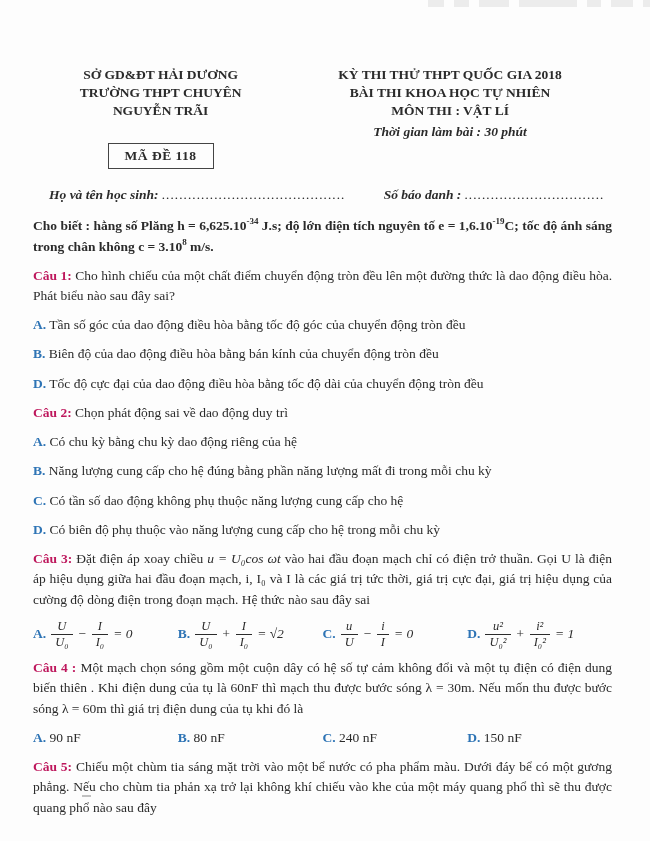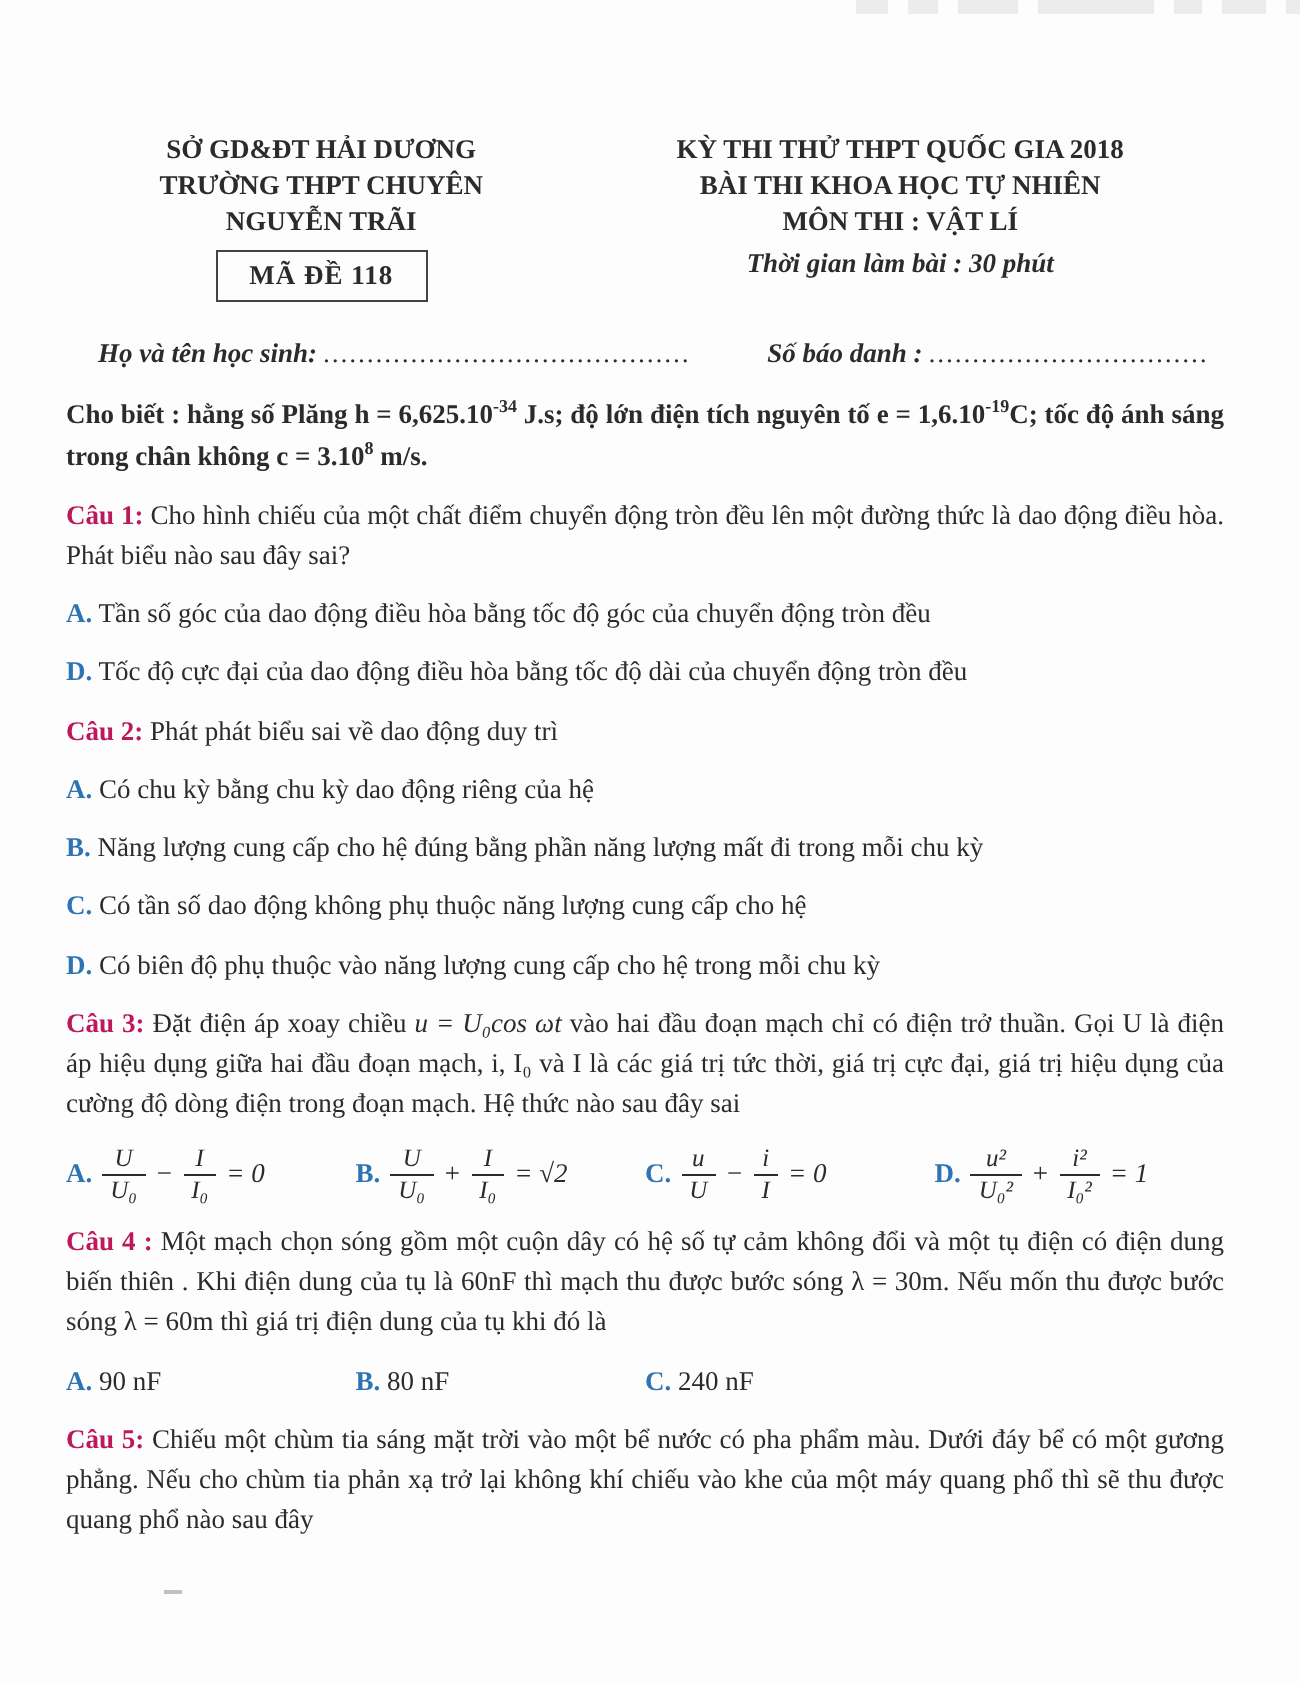--- a/index.html
+++ b/index.html
@@ -26,21 +26,21 @@
   .scan-bar span:nth-child(5){width:14px;}
   .scan-bar span:nth-child(6){width:22px;}
   .scan-bar span:nth-child(7){width:30px;}
 
   .hdr{display:flex;justify-content:space-between;align-items:flex-start;}
   .hdr-left{width:260px;text-align:center;font-weight:bold;}
   .hdr-right{width:330px;text-align:center;font-weight:bold;}
   .hdr div{line-height:1.35;}
   .hdr .time{font-style:italic;font-weight:600;margin-top:2px;}
   .code-box{
-    display:inline-block;margin-top:4px;padding:3px 16px;
+    display:inline-block;margin-top:22px;padding:3px 16px;
     border:1.6px solid #444;font-weight:bold;letter-spacing:.5px;
   }
 
   .student-line{margin-top:16px;font-style:italic;font-weight:600;display:flex;margin-left:16px;}
   .student-line .dots{font-weight:normal;letter-spacing:1px;}
   .student-line .sbd{margin-left:38px;}
 
   .constants{margin:10px 0 0 0;font-weight:600;text-align:justify;}
   .constants sup{font-size:9px;}
 
@@ -98,25 +98,26 @@
     <span class="dots">..........................................</span>
     <span class="sbd">Số báo danh :</span>&nbsp;
     <span class="dots">................................</span>
   </div>
 
   <p class="constants"><span>Cho biết : hằng số Plăng h = 6,625.10</span><sup>-34</sup><span> J.s; độ lớn điện tích nguyên tố e = 1,6.10</span><sup>-19</sup><span>C; tốc độ ánh sáng trong chân không c = 3.10</span><sup>8</sup><span> m/s.</span></p>
 
   <div class="q">
     <p class="q-stem"><span class="q-label">Câu 1:</span> <span>Cho hình chiếu của một chất điểm chuyển động tròn đều lên một đường thức là dao động điều hòa. Phát biểu nào sau đây sai?</span></p>
     <p class="opt"><span class="opt-letter">A.</span> <span>Tần số góc của dao động điều hòa bằng tốc độ góc của chuyển động tròn đều</span></p>
+    <p class="opt"><span class="opt-letter">B.</span> <span>Biên độ của dao động điều hòa bằng bán kính của chuyển động tròn đều</span></p>
     <p class="opt"><span class="opt-letter">D.</span> <span>Tốc độ cực đại của dao động điều hòa bằng tốc độ dài của chuyển động tròn đều</span></p>
   </div>
 
   <div class="q">
-    <p class="q-stem"><span class="q-label">Câu 2:</span> <span>Phát phát biểu sai về dao động duy trì</span></p>
+    <p class="q-stem"><span class="q-label">Câu 2:</span> <span>Chọn phát động sai về dao động duy trì</span></p>
     <p class="opt"><span class="opt-letter">A.</span> <span>Có chu kỳ bằng chu kỳ dao động riêng của hệ</span></p>
     <p class="opt"><span class="opt-letter">B.</span> <span>Năng lượng cung cấp cho hệ đúng bằng phần  năng lượng mất đi trong mỗi chu kỳ</span></p>
     <p class="opt"><span class="opt-letter">C.</span> <span>Có tần số dao động không phụ thuộc năng lượng cung cấp cho hệ</span></p>
     <p class="opt"><span class="opt-letter">D.</span> <span>Có biên độ phụ thuộc vào năng lượng cung cấp cho hệ trong mỗi chu kỳ</span></p>
   </div>
 
   <div class="q">
     <p class="q-stem"><span class="q-label">Câu 3:</span> <span>Đặt điện áp xoay chiều </span><span class="math-inline">u = U₀cos ωt</span><span> vào hai đầu đoạn mạch chỉ có điện trở thuần. Gọi U là điện áp hiệu dụng giữa hai đầu đoạn mạch, i, I₀ và I là các giá trị tức thời, giá trị cực đại, giá trị hiệu dụng của cường độ dòng điện trong đoạn mạch. Hệ thức nào sau đây sai</span></p>
     <div class="formula-row">
       <div class="cell">
@@ -173,20 +174,21 @@
       </div>
     </div>
   </div>
 
   <div class="q">
     <p class="q-stem"><span class="q-label">Câu 4 :</span> <span>Một mạch chọn sóng gồm một cuộn dây có hệ số tự cảm không đổi và một tụ điện có điện dung biến thiên . Khi điện dung của tụ là 60nF thì mạch thu được bước sóng λ = 30m. Nếu mốn thu được bước sóng λ = 60m thì giá trị điện dung của tụ khi đó là</span></p>
     <div class="opt-row">
       <div class="cell"><span class="opt-letter">A.</span> <span>90 nF</span></div>
       <div class="cell"><span class="opt-letter">B.</span> <span>80 nF</span></div>
       <div class="cell"><span class="opt-letter">C.</span> <span>240 nF</span></div>
+      <div class="cell"><span class="opt-letter">D.</span> <span>150 nF</span></div>
     </div>
   </div>
 
   <div class="q">
     <p class="q-stem"><span class="q-label">Câu 5:</span> <span>Chiếu một chùm tia sáng mặt trời vào một bể nước có pha phẩm màu. Dưới đáy bể có một gương phẳng. Nếu cho chùm tia phản xạ trở lại không khí chiếu vào khe của một máy quang phổ thì sẽ thu được quang phổ nào sau đây</span></p>
 
   </div>
 
   <div class="artifact-dash"></div>
 </div>

